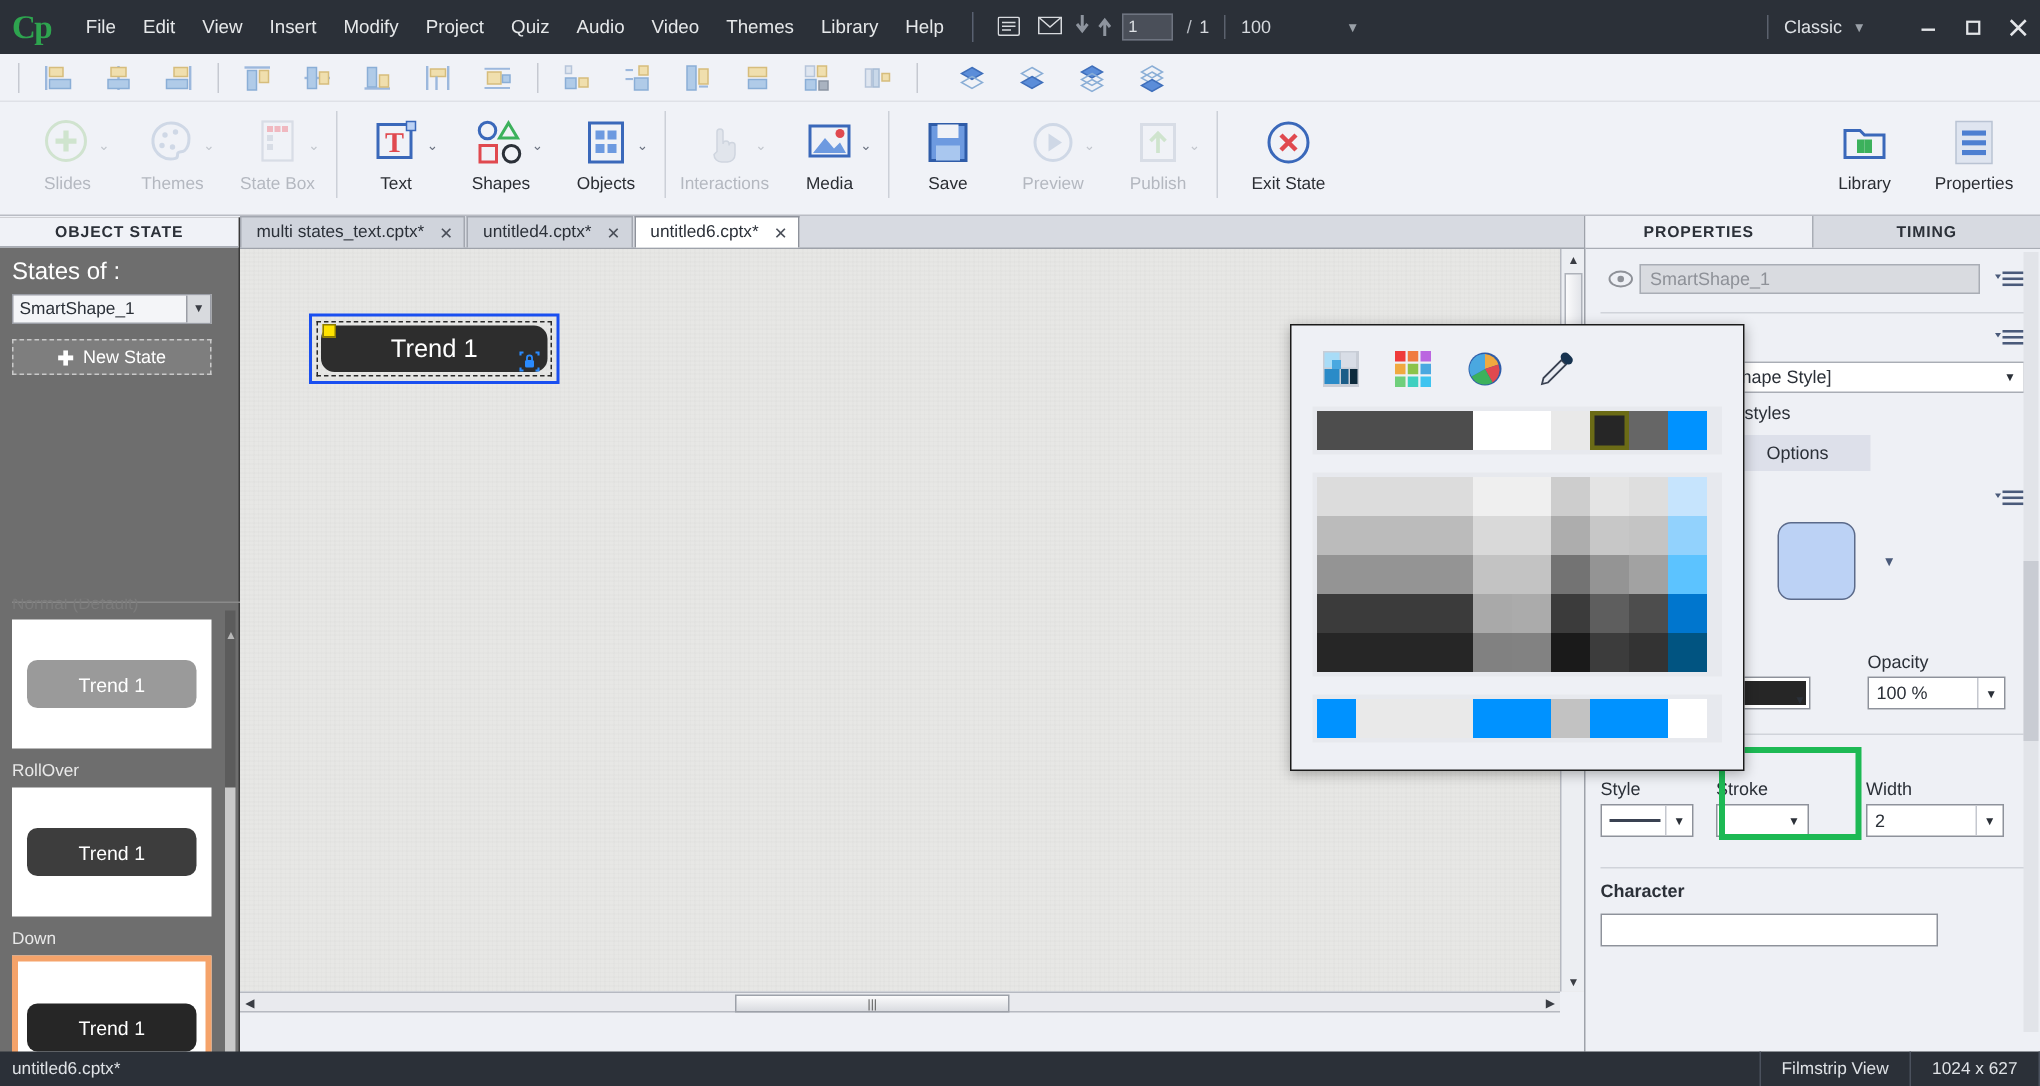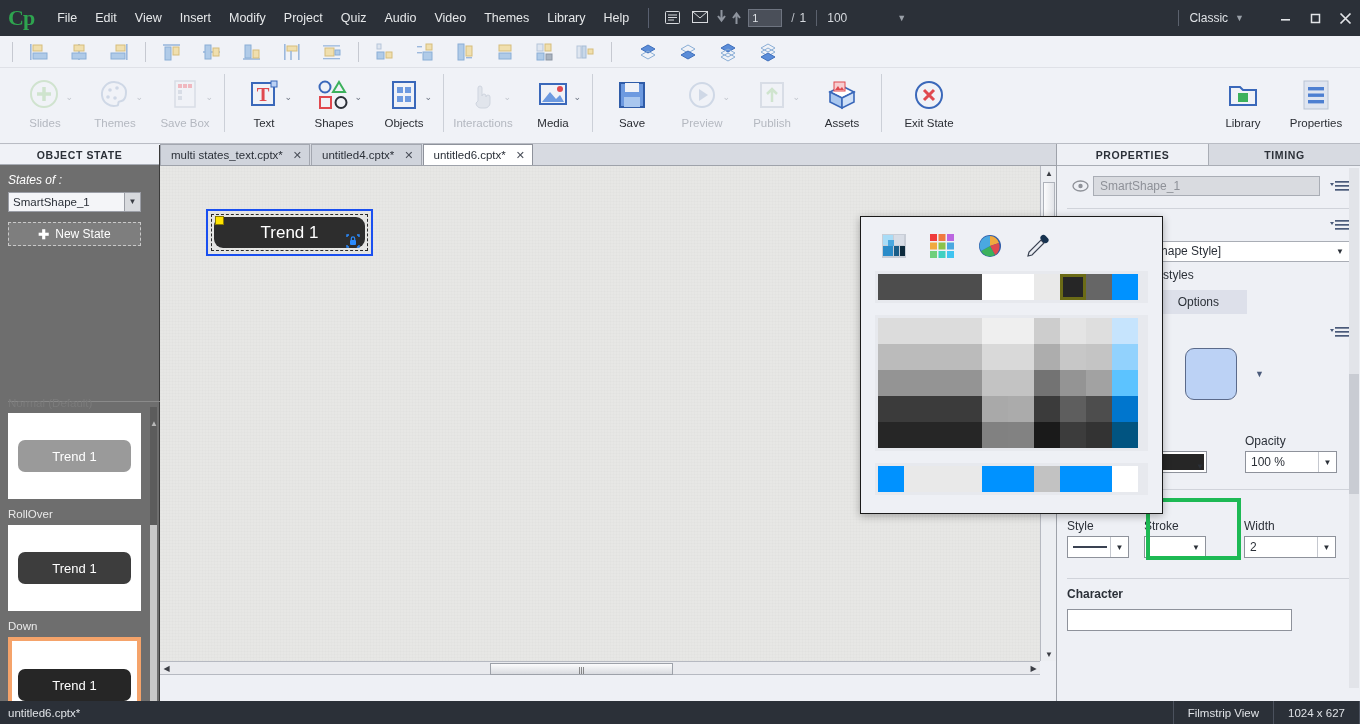--- a/index.html
+++ b/index.html
@@ -58,21 +58,21 @@
   .grp-div{ width:1px; height:58px; background:#ccd0d8; margin:6px 4px 0 4px;}
   .spacer-flex{ flex:1; }
 
   
   .left-panel{ position:absolute; left:0; top:145px; width:160px; height:652px; background:#6e6e6e;
      border-right:1px solid #3a3a3a;}
   .lp-head{ height:20px; background:#f0f2f7; color:#2b3038; font-size:10.5px; font-weight:bold;
      letter-spacing:.6px; display:flex; align-items:center; justify-content:center;
      border-bottom:1px solid #a9adb5;}
   .lp-body{ padding:8px; color:#fff;}
-  .lp-label{ font-size:12px; color:#ffffff; margin-bottom:5px;font-style:italic;}
+  .lp-label{ font-size:16px; color:#ffffff; margin-bottom:5px;}
   .lp-select{ width:133px; height:20px; background:#f4f5f8; border:1px solid #9b9ea6;
       font-size:11.5px; color:#2b3038; padding-left:4px; line-height:18px; position:relative;}
   .lp-select .sc{ position:absolute; right:0; top:0; width:16px; height:18px; background:#d8dade;
       border-left:1px solid #9b9ea6; display:flex;align-items:center;justify-content:center;
       font-size:8px;color:#3a3d44;}
   .new-state{ margin-top:10px; width:133px; height:24px; background:#7e7e7e;
      border:1px dashed #c9c9c9; color:#fff; font-size:12px; display:flex; align-items:center;
      justify-content:center; gap:6px;}
   .ns-plus{ color:#fff; font-size:13px; font-weight:bold;}
   .state-list{ position:absolute; left:0; top:254px; width:160px; height:447px; overflow:hidden;}
@@ -441,21 +441,21 @@
           <svg width="30" height="34" viewBox="0 0 30 34">
               <rect x="5" y="3" width="20" height="26" fill="none" stroke="#d8dde6" stroke-width="1.5"></rect>
               <rect x="8" y="6" width="4" height="4" fill="#f0b8c0"></rect>
               <rect x="13" y="6" width="4" height="4" fill="#f0b8c0"></rect>
               <rect x="18" y="6" width="4" height="4" fill="#f0b8c0"></rect>
               <rect x="8" y="12" width="4" height="4" fill="#d8dde6"></rect>
               <rect x="8" y="18" width="4" height="4" fill="#d8dde6"></rect>
             </svg>
         </div>
         <div class="caret">⌄</div>
-        <div class="lbl">Save Box</div>
+        <div class="lbl">State Box</div>
       </div>
 
       <div class="grp-div"></div>
 
       <div class="tool">
         <div class="ic">
           <svg width="32" height="32" viewBox="0 0 32 32">
               <rect x="4" y="4" width="22" height="22" fill="none" stroke="#3a68ba" stroke-width="2"></rect>
               <text x="15" y="22" font-family="Liberation Serif, serif" font-size="19" font-weight="bold" fill="#e0494f" text-anchor="middle">T</text>
               <rect x="23" y="2" width="6" height="6" fill="#bcd2f5" stroke="#3a68ba"></rect>
@@ -545,32 +545,20 @@
         <div class="ic">
           <svg width="28" height="30" viewBox="0 0 28 30">
               <rect x="3" y="3" width="22" height="24" fill="none" stroke="#d8dde6" stroke-width="2"></rect>
               <path d="M14 22 V10 M9 14 L14 9 L19 14" stroke="#cfe4ce" stroke-width="2.5" fill="none"></path>
             </svg>
         </div>
         <div class="caret">⌄</div>
         <div class="lbl">Publish</div>
       </div>
 
-      <div class="tool">
-        <div class="ic">
-          <svg width="32" height="30" viewBox="0 0 32 30">
-              <path d="M4 12 L16 6 L28 12 L16 18 Z" fill="#ffffff" stroke="#3a68ba" stroke-width="1.6"></path>
-              <path d="M4 12 V22 L16 28 V18 Z" fill="#a9c7ef" stroke="#3a68ba" stroke-width="1.6"></path>
-              <path d="M28 12 V22 L16 28 V18 Z" fill="#cfe0f7" stroke="#3a68ba" stroke-width="1.6"></path>
-              <rect x="8" y="2" width="11" height="9" fill="#f7cdd0" stroke="#e0494f"></rect>
-              <path d="M9 10 L12 6 L14 9 L16 7 L18 10 Z" fill="#e0494f"></path>
-            </svg>
-        </div>
-        <div class="lbl">Assets</div>
-      </div>
 
 
       <div class="grp-div"></div>
 
       <div class="tool" style="width:86px;">
         <div class="ic">
           <svg width="32" height="32" viewBox="0 0 32 32">
               <ellipse cx="16" cy="16" rx="13" ry="13" fill="none" stroke="#3a68ba" stroke-width="2"></ellipse>
               <path d="M11 11 L21 21 M21 11 L11 21" stroke="#e0494f" stroke-width="3"></path>
             </svg>

